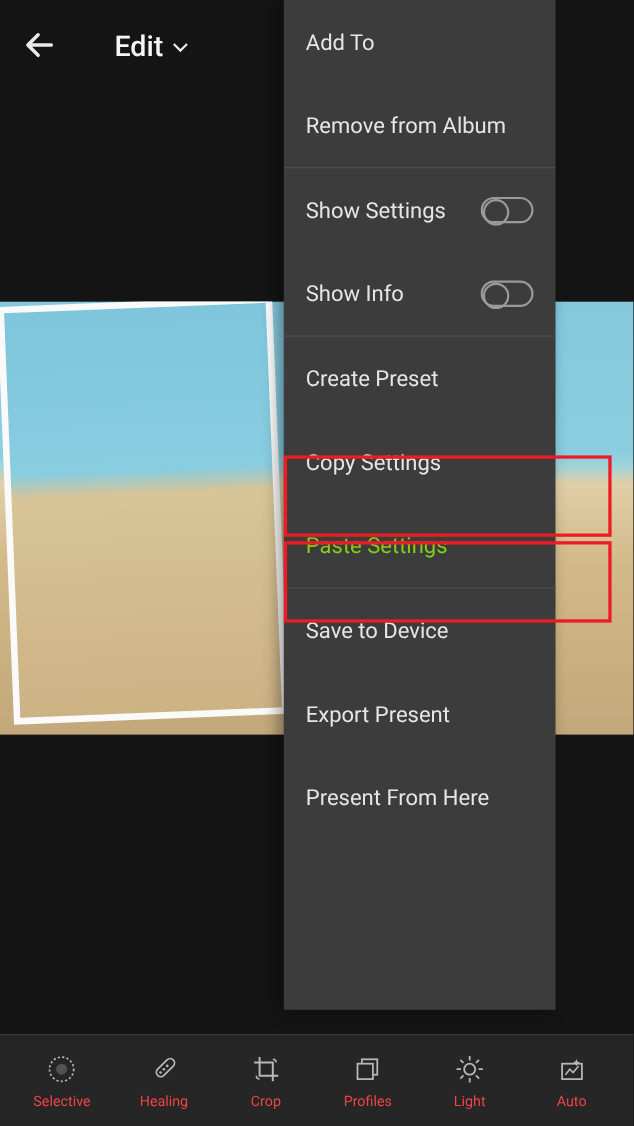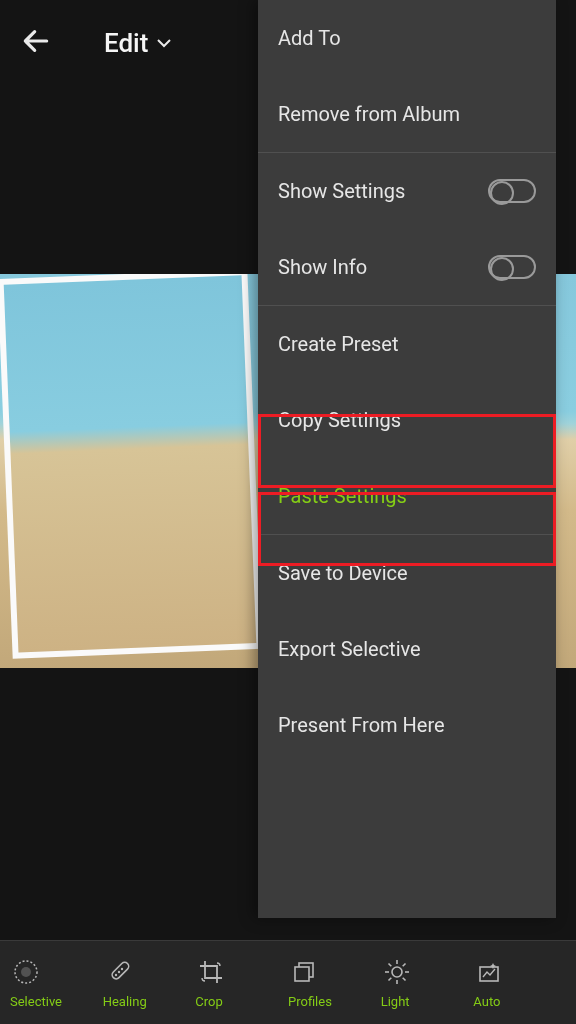--- a/index.html
+++ b/index.html
@@ -52,21 +52,21 @@
     border: 6px solid #fafafa;
     transform: rotate(-2.3deg);
     transform-origin: 30% 30%;
     background: linear-gradient(to bottom, #7fc5db 0%, #88cde0 40%, #d7c497 46%, #cdb284 100%);
   }
 
   .dropdown {
     position: absolute;
     top: 0;
     left: 258px;
-    width: 298px;
+    width: 247px;
     height: 918px;
     background: #3c3c3c;
     z-index: 10;
     display: flex;
     flex-direction: column;
     box-shadow: -4px 0 14px rgba(0,0,0,0.4);
   }
   .menu-item {
     height: 76px;
     display: flex;
@@ -117,23 +117,23 @@
     display: flex;
     justify-content: space-between;
     align-items: center;
     padding: 0 10px;
     z-index: 2;
   }
   .tool {
     flex: 1;
     display: flex;
     flex-direction: column;
-    align-items: flex-start;
+    align-items: center;
     gap: 6px;
-    color: #84cc16;
+    color: #ef4444;
     font-size: 13px;
   }
   .tool-icon { width: 32px; height: 32px; display: flex; align-items:center; justify-content:center; }
   .tool-icon svg { width: 28px; height: 28px; }
 </style>
 </head>
 <body>
 
 <div class="topbar">
   <div class="back-arrow">
@@ -178,21 +178,21 @@
     <span>Copy Settings</span>
   </div>
   <div class="menu-item disabled">
     <span>Paste Settings</span>
   </div>
   <div class="menu-divider"></div>
   <div class="menu-item">
     <span>Save to Device</span>
   </div>
   <div class="menu-item">
-    <span>Export Selective</span>
+    <span>Export Present</span>
   </div>
   <div class="menu-item">
     <span>Present From Here</span>
   </div>
 </div>
 
 <div class="highlight-box hl1"></div>
 <div class="highlight-box hl2"></div>
 
 <div class="bottom-bar">

